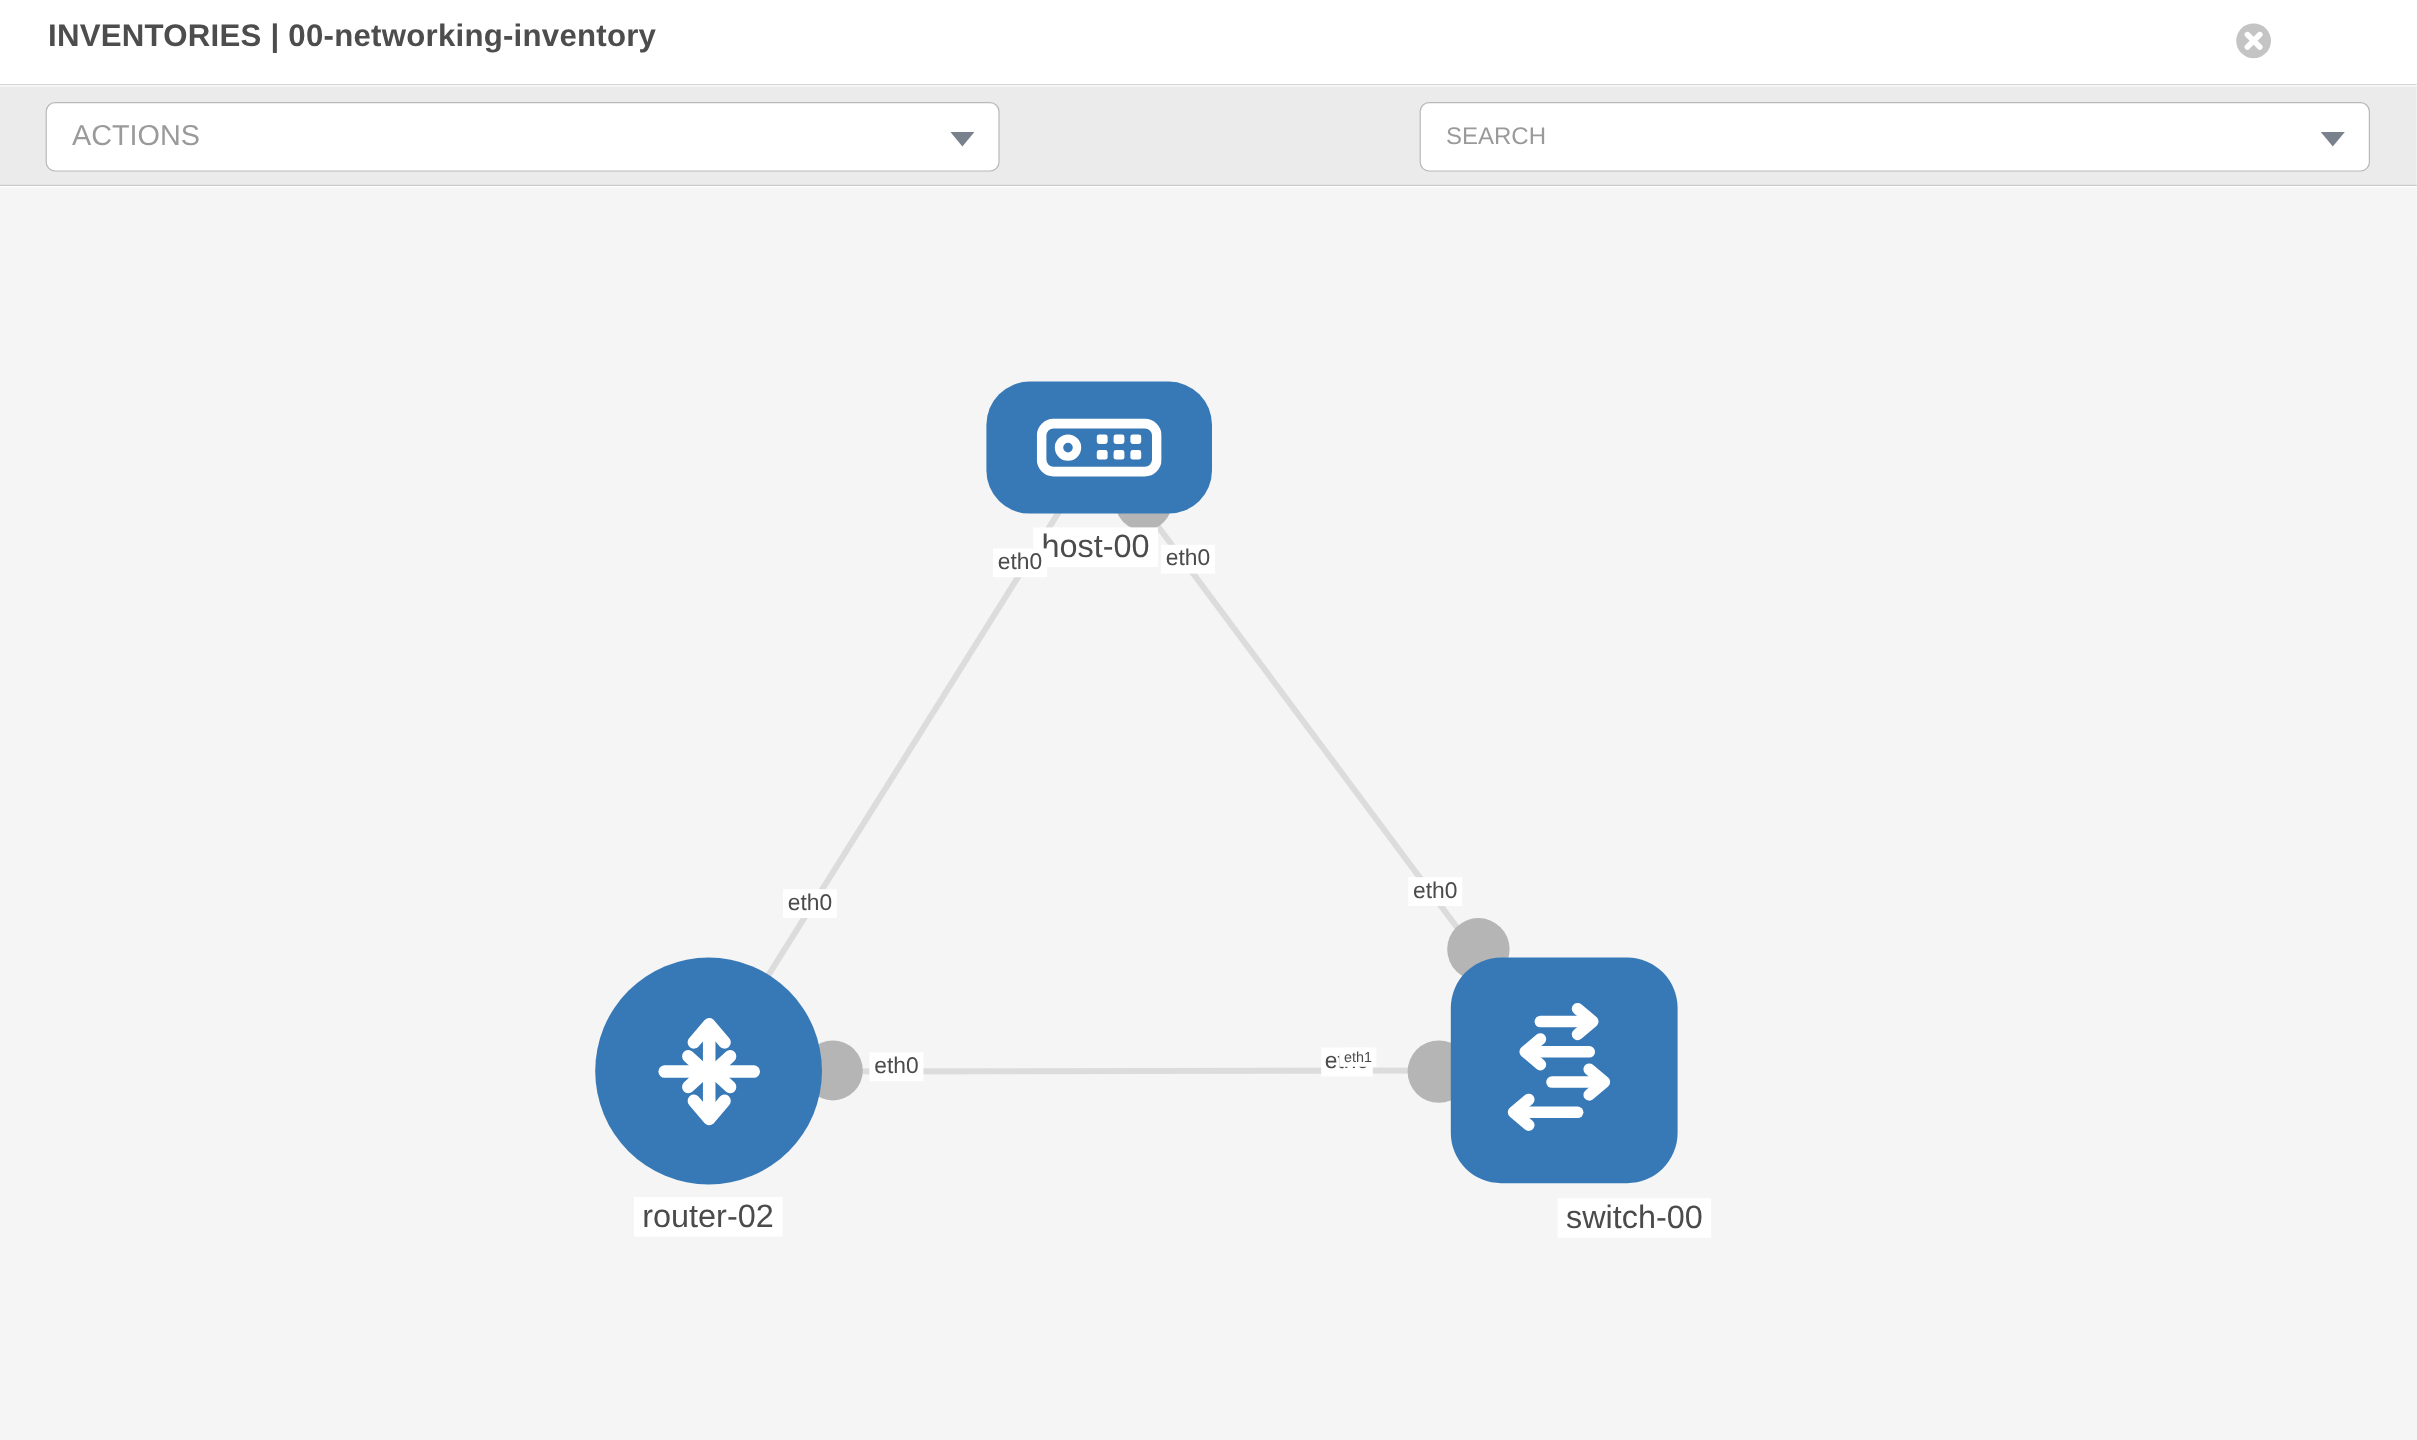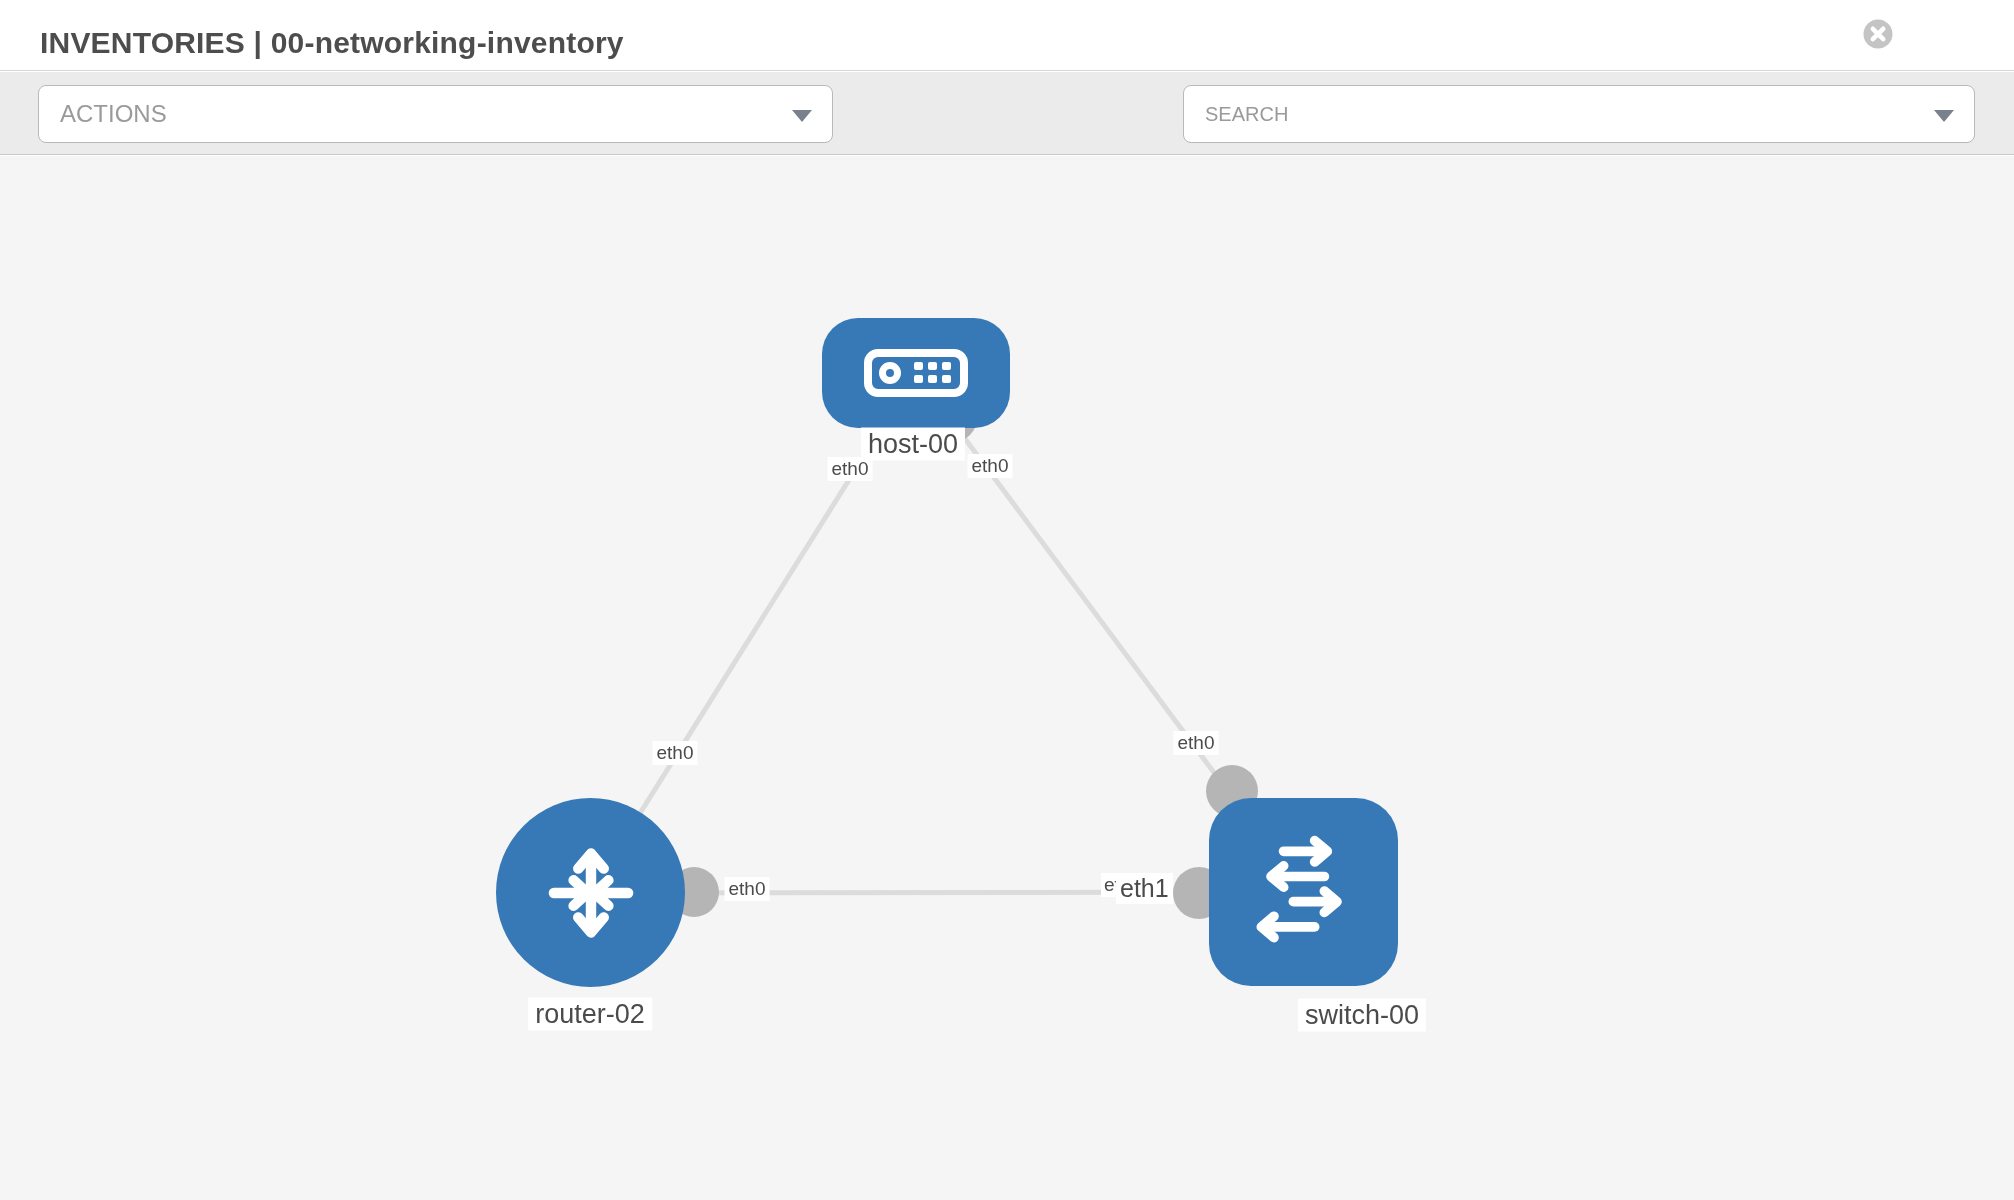--- a/index.html
+++ b/index.html
@@ -10,21 +10,21 @@
     --muted:#9a9a9a;
     --icon-gray:#8b9199;
     --border-gray:#b9b9b9;
   }
   *{margin:0;padding:0;box-sizing:border-box;}
   html,body{width:2014px;height:1200px;}
   body{font-family:"Liberation Sans",sans-serif;background:#fff;position:relative;overflow:hidden;}
 
   
   .hdr{position:absolute;left:0;top:0;width:2014px;height:71px;background:#fff;border-bottom:1px solid #d6d6d6;}
-  .hdr-title{position:absolute;left:40px;top:26px;font-size:30px;font-weight:bold;color:#4d4d4d;letter-spacing:.2px;}
+  .hdr-title{position:absolute;left:40px;top:14px;font-size:26px;font-weight:bold;color:#4d4d4d;letter-spacing:.2px;}
   .close-btn{position:absolute;left:1863px;top:19px;width:30px;height:30px;cursor:pointer;}
 
   
   .toolbar{position:absolute;left:0;top:72px;width:2014px;height:83px;background:#ebebeb;border-bottom:1px solid #c9c9c9;}
   .select-box{position:absolute;top:13px;height:58px;background:#fff;border:1px solid var(--border-gray);border-radius:8px;display:flex;align-items:center;}
   .select-box .lbl{font-size:24px;color:var(--muted);padding-left:21px;}
   .caret{width:0;height:0;border-left:10px solid transparent;border-right:10px solid transparent;border-top:12px solid #79828c;position:absolute;right:20px;top:24px;}
   .actions-box{left:38px;width:795px;}
   .search-box{left:1183px;width:792px;}
   .search-box input{border:none;outline:none;background:transparent;font-family:"Liberation Sans",sans-serif;font-size:20px;color:#555;width:700px;padding-left:21px;}
@@ -38,33 +38,33 @@
   .links-svg{position:absolute;left:0;top:0;}
   .link{stroke:var(--link-gray);stroke-width:5;}
   .endpoint{fill:var(--endpoint-gray);}
 
   .node{position:absolute;background:var(--node-blue);display:flex;align-items:center;justify-content:center;cursor:pointer;}
   .node-host{left:822px;top:162px;width:188px;height:110px;border-radius:36px;}
   .node-router{left:496px;top:642px;width:189px;height:189px;border-radius:50%;}
   .node-switch{left:1209px;top:642px;width:189px;height:188px;border-radius:42px;}
 
   .node-label{position:absolute;transform:translate(-50%,-50%);background:#fff;color:var(--text-dark);font-size:27px;padding:1px 7px;white-space:nowrap;}
-  .lab-host{left:913px;top:288px;text-align:right;}
+  .lab-host{left:913px;top:300px;text-align:right;}
   .lab-router{left:590px;top:858px;}
   .lab-switch{left:1362px;top:859px;}
 
   .if-label{position:absolute;transform:translate(-50%,-50%);background:#fff;color:var(--text-dark);font-size:19px;padding:1px 4px;white-space:nowrap;}
   .if-hl{left:850px;top:313px;}
   .if-hr{left:990px;top:310px;}
   .if-ml{left:675px;top:597px;}
   .if-mr{left:1196px;top:587px;}
   .if-rr{left:747px;top:733px;}
   .if-overlap{position:absolute;left:1101px;top:717px;width:80px;height:27px;}
   .if-overlap .under{position:absolute;left:0;top:0;background:#fff;color:var(--text-dark);font-size:19px;padding:1px 3px;}
-  .if-overlap .over{position:absolute;left:15px;top:0;background:#fff;color:var(--text-dark);font-size:25px;padding:1px 4px;}
+  .if-overlap .over{position:absolute;left:15px;top:0;background:#fff;color:var(--text-dark);font-size:12px;padding:1px 4px;}
 
   svg{display:block;}
 </style>
 </head>
 <body>
 
 <div class="hdr">
   <div class="hdr-title">INVENTORIES | 00-networking-inventory</div>
   <div class="close-btn">
     <svg width="30" height="30" viewBox="0 0 30 30">

